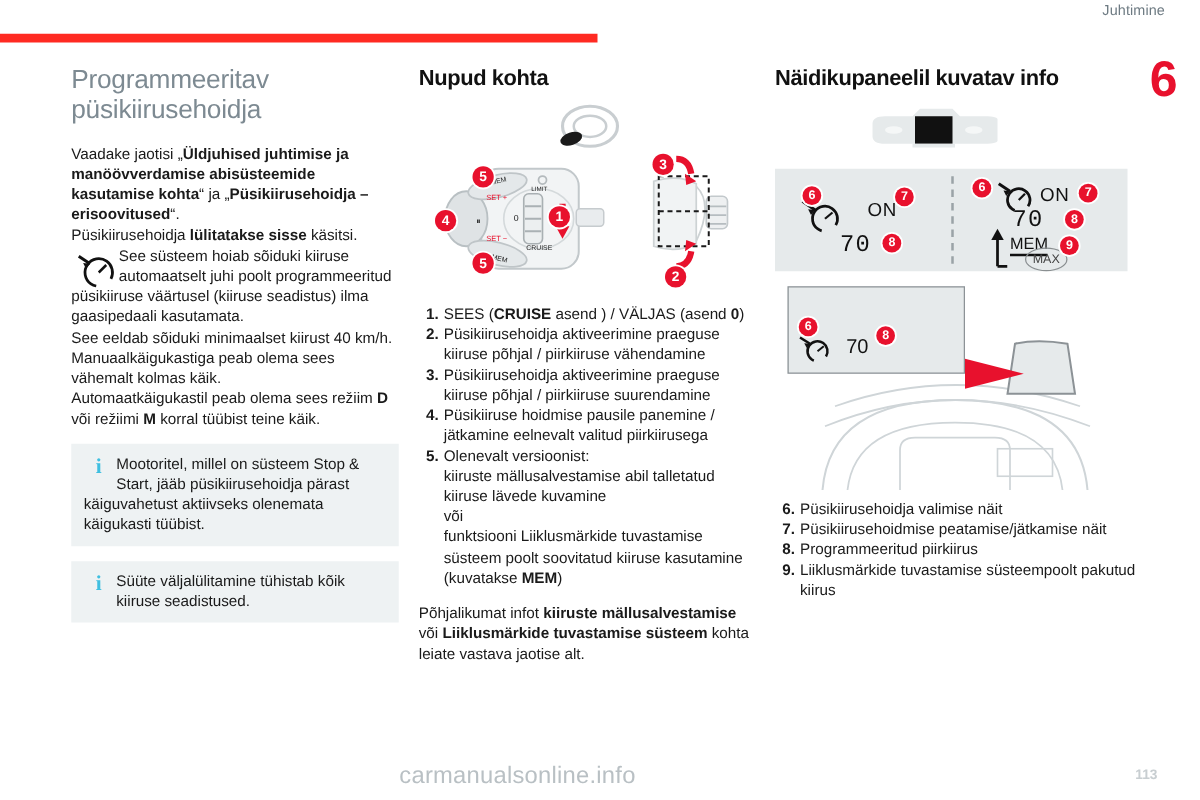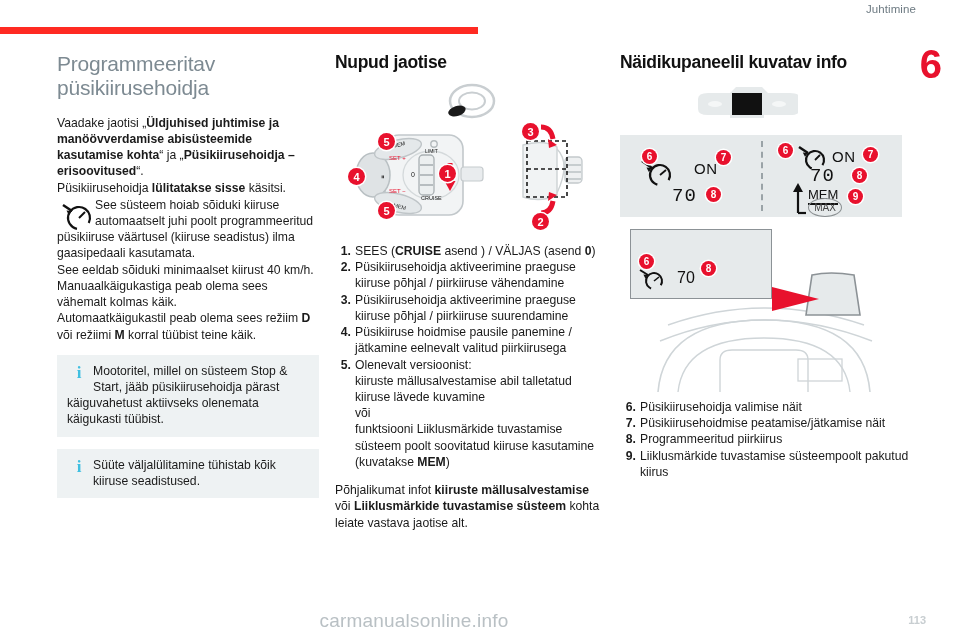--- a/index.html
+++ b/index.html
@@ -11,21 +11,21 @@
     position: relative;
     overflow: hidden;
     color: #1a1a1a;
   }
 
   
   .page-header {
     position: absolute; top: 0; left: 0; width: 960px; height: 42px;
   }
   .section-label {
-    position: absolute; right: 44px; top: 3px;
+    position: absolute; right: 28px; top: 3px;
     font-size: 11.5px; color: #6d7a82; letter-spacing: .1px;
   }
   .red-rule {
     position: absolute; left: 0; top: 27px;
     width: 478px; height: 7px; background: #ff2a22;
   }
   .chapter-number {
     position: absolute; right: 18px; top: 44px;
     font-size: 40px; font-weight: bold; color: #e8112d;
     line-height: 1;
@@ -110,21 +110,21 @@
   }
   .disp-on { font-size: 15px; font-weight: normal; letter-spacing: .5px; color: #111; font-family: "Liberation Sans", sans-serif;}
   .seven-seg {
     font-family: "Liberation Mono", monospace;
     font-size: 19px; color: #111; letter-spacing: 1px;
   }
   .mem-txt { font-size: 13px; color: #111; border-bottom: 2px solid #111; padding-bottom: 1px; }
   .max-txt {
     font-size: 10px; color: #444;
     border: 1.4px solid #8a8f91; border-radius: 50%;
-    width: 34px; height: 19px; display:flex; align-items:center; justify-content:center;
+    width: 34px; height: 19px; display:flex; align-items:center; justify-content:center;margin-left:12px;
   }
 
   .hud-box {
     position: absolute; left: 10px; top: 12px;
     width: 142px; height: 70px;
     background: #e6eaeb; border: 1.5px solid #8c9296;
   }
   .hud-speed { font-size: 16px; color: #111; }
 
   .footer-watermark {
@@ -176,21 +176,21 @@
     <span>Mootoritel, millel on süsteem Stop &amp; Start, jääb püsikiirusehoidja pärast käiguvahetust aktiivseks olenemata käigukasti tüübist.</span>
   </div>
 
   <div class="note">
     <span class="i-icon">i</span>
     <span>Süüte väljalülitamine tühistab kõik kiiruse seadistused.</span>
   </div>
 </div>
 
 <div class="col col-2">
-  <h2 class="head">Nupud jaotise</h2>
+  <h2 class="head">Nupud kohta</h2>
 
   <div class="fig" style="height:150px;">
 
     <svg width="60" height="46" style="position:absolute;left:105px;top:-8px;">
       <ellipse cx="32" cy="20" rx="22" ry="16" fill="none" stroke="#c9ced1" stroke-width="2.5"></ellipse>
       <ellipse cx="32" cy="20" rx="13" ry="8.5" fill="none" stroke="#c9ced1" stroke-width="2"></ellipse>
       <ellipse cx="17" cy="30" rx="9" ry="5" fill="#1a1a1a" transform="rotate(-18 17 30)"></ellipse>
     </svg>
 
     <svg width="155" height="105" style="position:absolute;left:8px;top:38px;">

